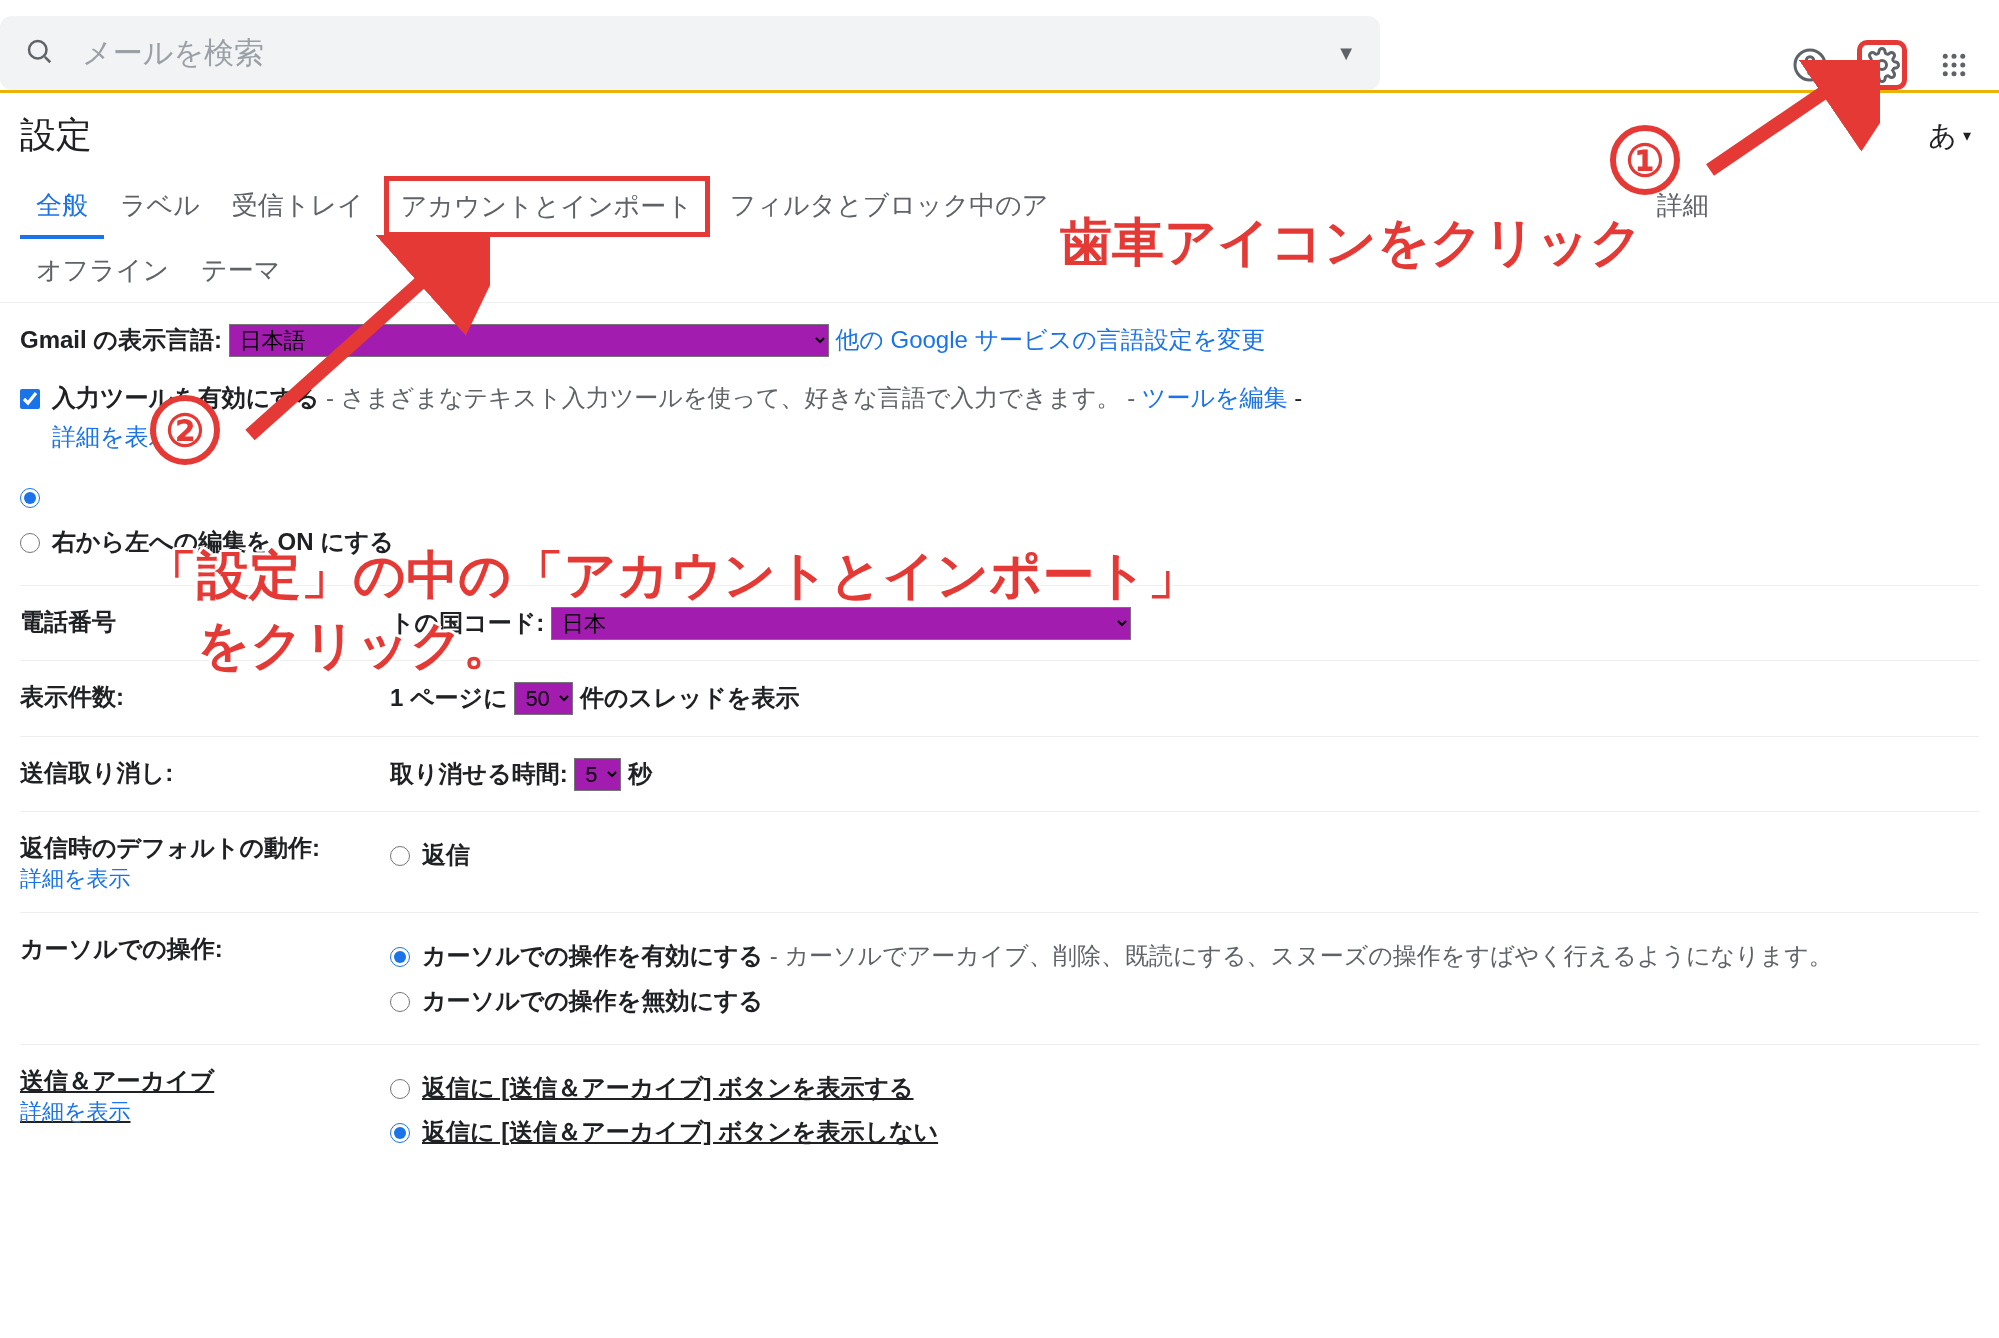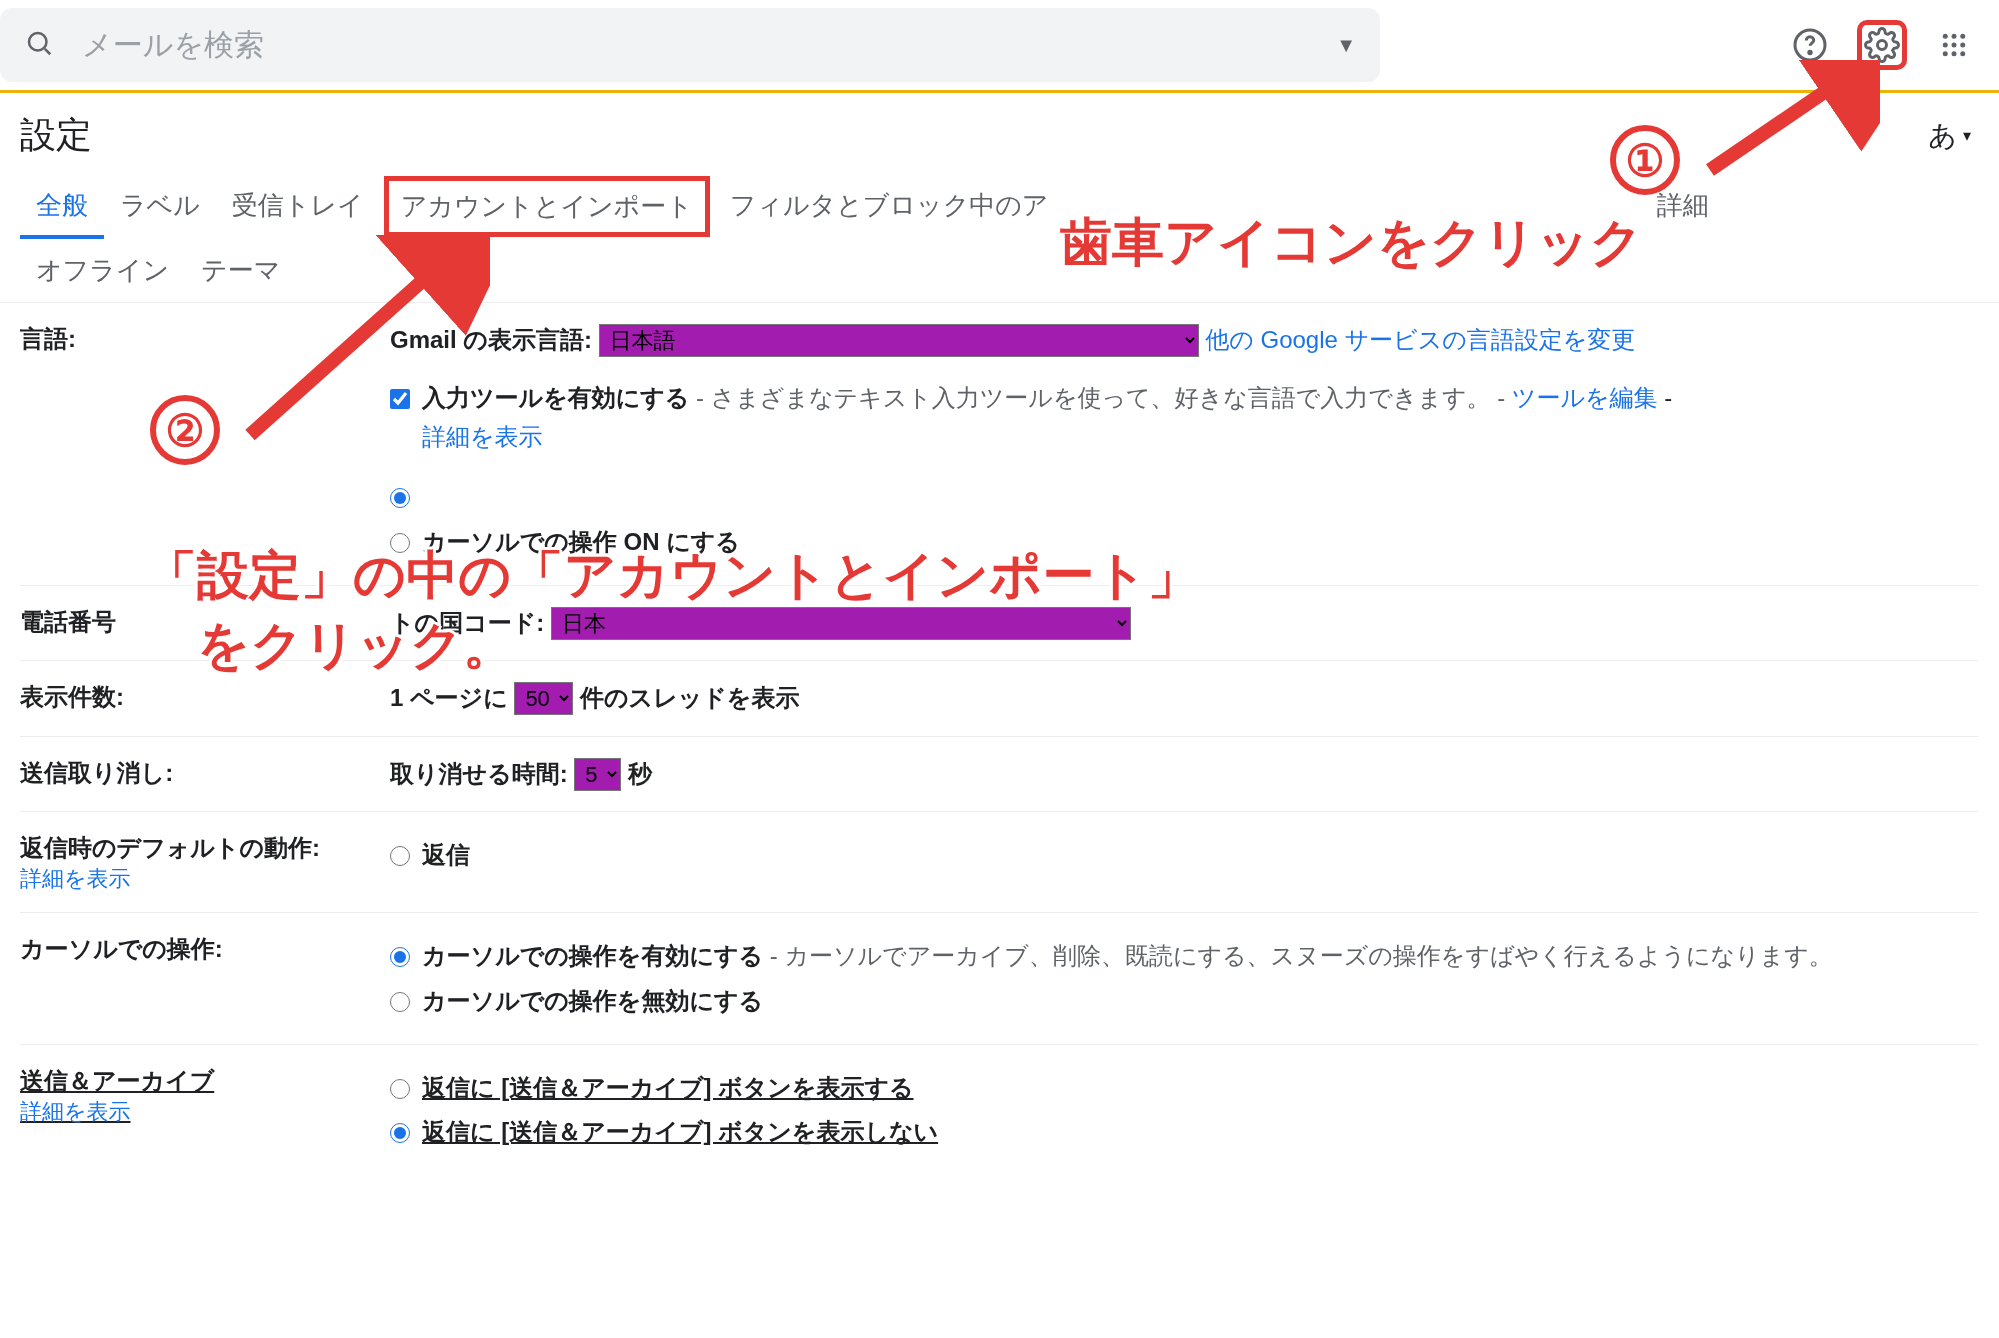--- a/index.html
+++ b/index.html
@@ -6,21 +6,21 @@
   body {
     font-family: Arial, "Hiragino Kaku Gothic ProN", "ヒラギノ角ゴ ProN W3", Meiryo, sans-serif;
     font-size: 20px;
     color: #202124;
     background: #fff;
     width: 1999px;
     position: relative;
   }
   
   .header {
-    display: flex; align-items: center; height: 90px;
+    display: flex; align-items: flex-end; height: 90px;
     padding: 0 8px 0 0;
   }
   .searchbar {
     flex: 1; max-width: 1380px;
     background: #f1f3f4; border-radius: 12px;
     height: 74px; display: flex; align-items: center;
     padding: 0 24px; color: #5f6368;
     margin-left: 0;
   }
   .searchbar .icon { margin-right: 28px; }
@@ -160,42 +160,41 @@
   <div class="tab" style="visibility:hidden">メール転送と POP/IMAP アドオン チャットと</div>
   <div class="tab">詳細</div>
   <div style="flex-basis:100%;height:0"></div>
   <div class="tab">オフライン</div>
   <div class="tab">テーマ</div>
 </div>
 
 <div class="settings">
 
   <div class="row">
-    <div class="row-label">言語:</div>
     <div class="row-content">
       <span class="bold">Gmail の表示言語:</span>
       <select class="wide-select">
         <option>日本語</option>
       </select>
       <span class="link">他の Google サービスの言語設定を変更</span>
       <div class="check-line" style="margin-top:20px;">
         <input type="checkbox" checked="" style="">
         <div>
           <span class="bold">入力ツールを有効にする</span><span class="muted"> - さまざまなテキスト入力ツールを使って、好きな言語で入力できます。 - </span><span class="link">ツールを編集</span> -
           <br>
           <span class="link">詳細を表示</span>
         </div>
       </div>
       <div class="radio-line" style="margin-top:22px;">
         <input type="radio" name="rtl" checked="" style="">
         <span class="bold" style="visibility:hidden">右から左への編集を OFF にする</span>
       </div>
       <div class="radio-line">
         <input type="radio" name="rtl" style="">
-        <span class="bold">カーソルでの操作 ON にする</span>
+        <span class="bold">右から左への編集を ON にする</span>
       </div>
     </div>
   </div>
 
   <div class="row">
     <div class="row-label">電話番号</div>
     <div class="row-content">
       <span class="bold">トの国コード:</span>
       <select class="mid-select">
         <option>日本</option>

